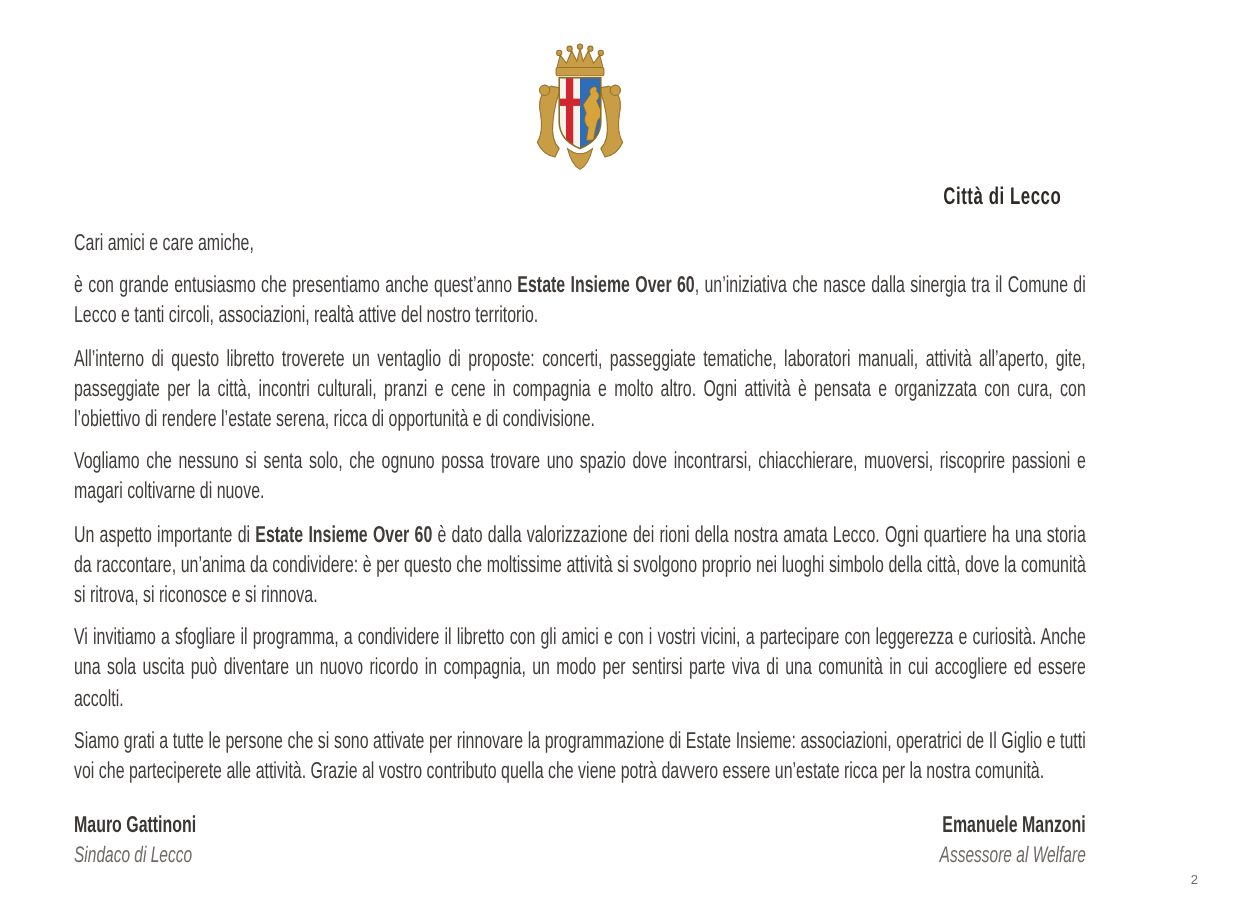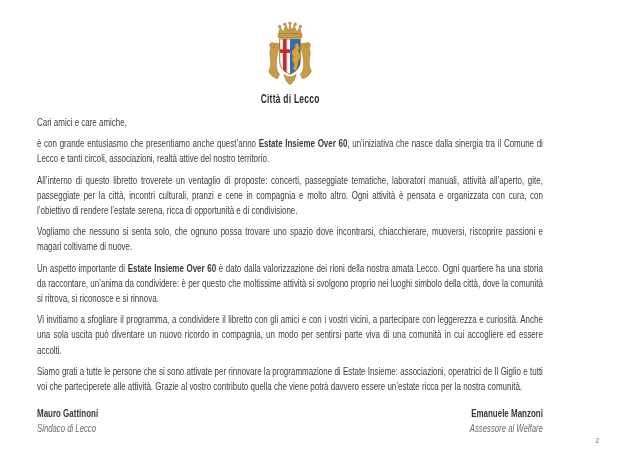--- a/index.html
+++ b/index.html
@@ -8,21 +8,21 @@
     width:620px; height:449px;
     background:#ffffff;
     overflow:hidden;
     font-family:"Liberation Sans", sans-serif;
   }
   .content { position:absolute; left:37px; top:20px; width:506px; }
 
   
   .header { width:506px; text-align:center; }
   .crest { display:block; margin:0 auto; }
-  .caption-line { text-align:center; margin-top:1px; }
+  .caption-line { text-align:right; margin-top:1px; }
   .caption {
     display:inline-block;
     transform:scaleX(0.70); transform-origin:50% 50%;
     font-weight:bold; font-size:12px; letter-spacing:0.4px;
     color:#2f2a27; white-space:nowrap;
   }
 
   
   .letter {
     margin-top:8px;

